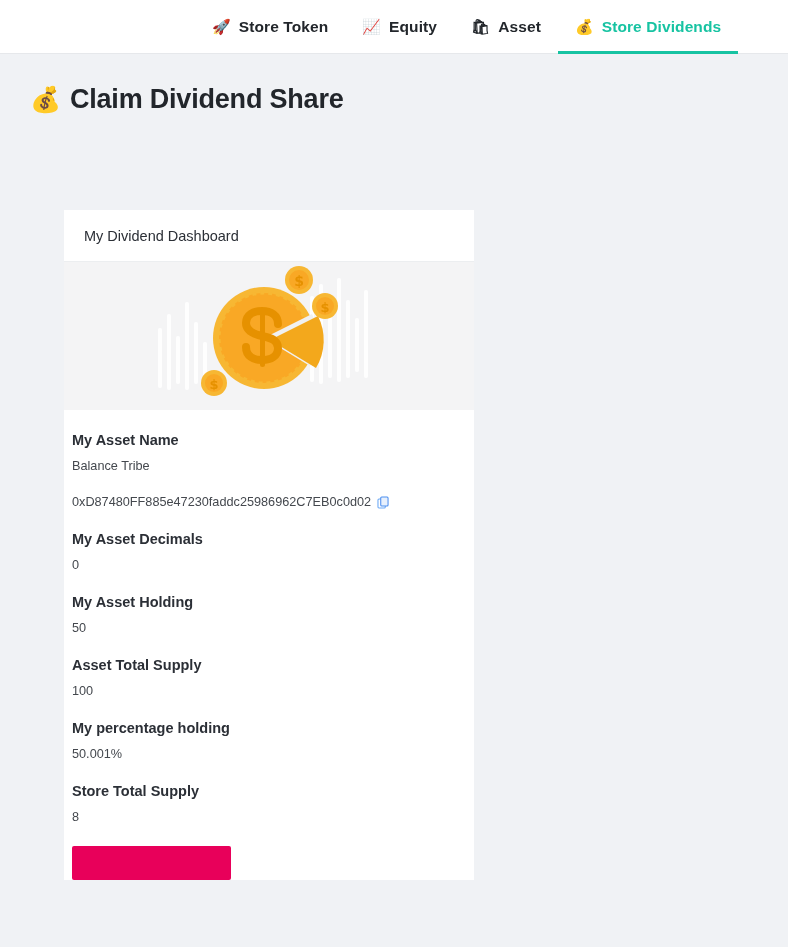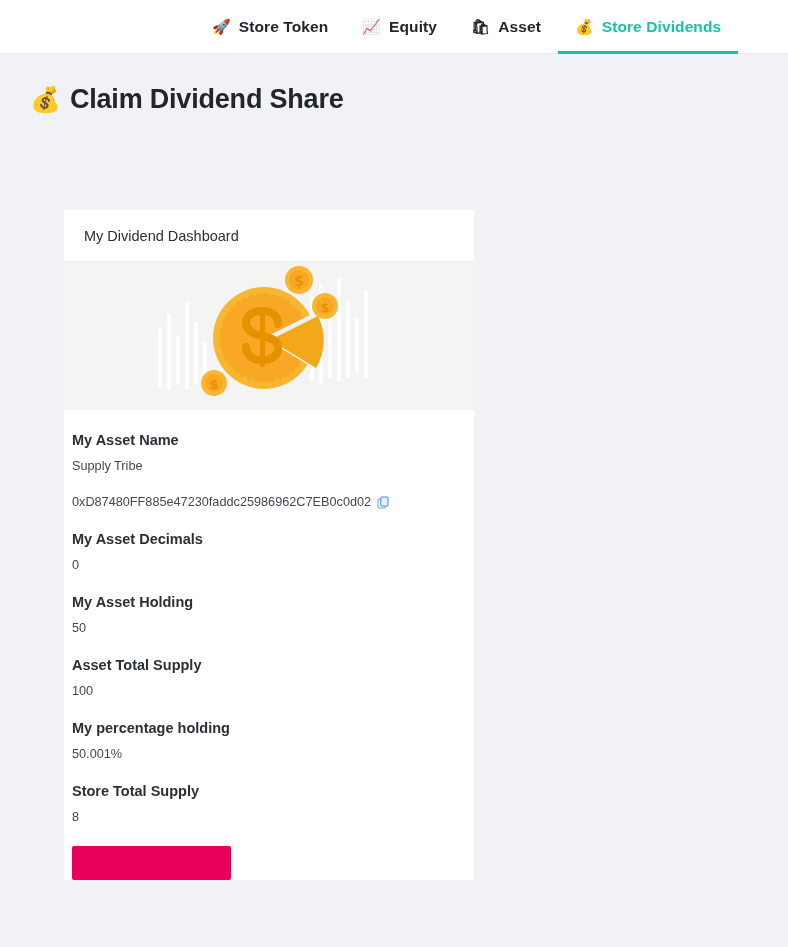--- a/index.html
+++ b/index.html
@@ -224,21 +224,21 @@
         <text x="126" y="127" font-family="DejaVu Sans, sans-serif" font-size="13" font-weight="bold" fill="#e69100" text-anchor="middle">$</text>
       </g>
     </svg>
   </div>
 
   <div class="card-body">
 
     <div class="field">
       <div class="field-label">My Asset Name</div>
       <div class="field-value">
-        <span>Supply Tribe</span>
+        <span>Balance Tribe</span>
       </div>
     </div>
 
     <div class="field">
       <div class="field-value">
         <span>0xD87480FF885e47230faddc25986962C7EB0c0d02</span>
         <span class="copy-icon">
           <svg width="13" height="13" viewBox="0 0 16 16">
             <rect x="1.2" y="3.8" width="9" height="11" rx="1.2" fill="#ffffff" stroke="#6ba8f5" stroke-width="1.3"></rect>
             <rect x="4.6" y="1.2" width="9" height="11" rx="1.2" fill="#e7f0fd" stroke="#4d8ff0" stroke-width="1.3"></rect>

